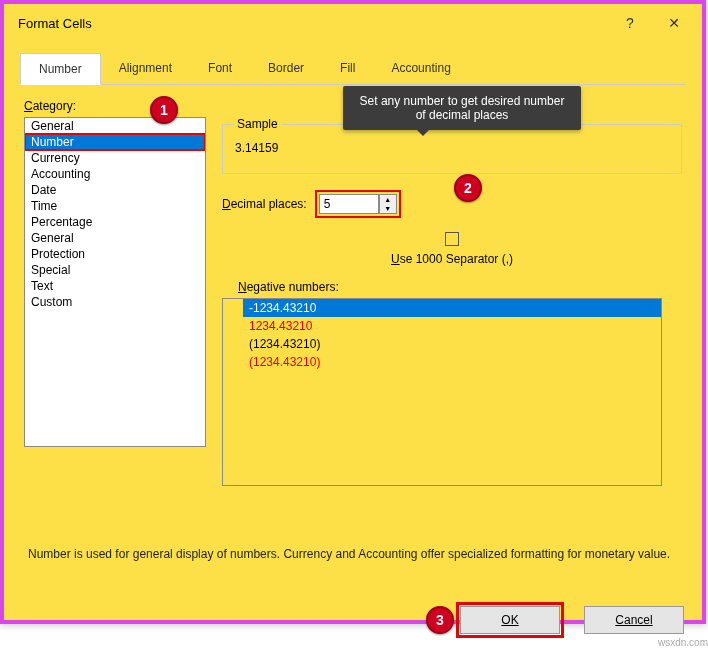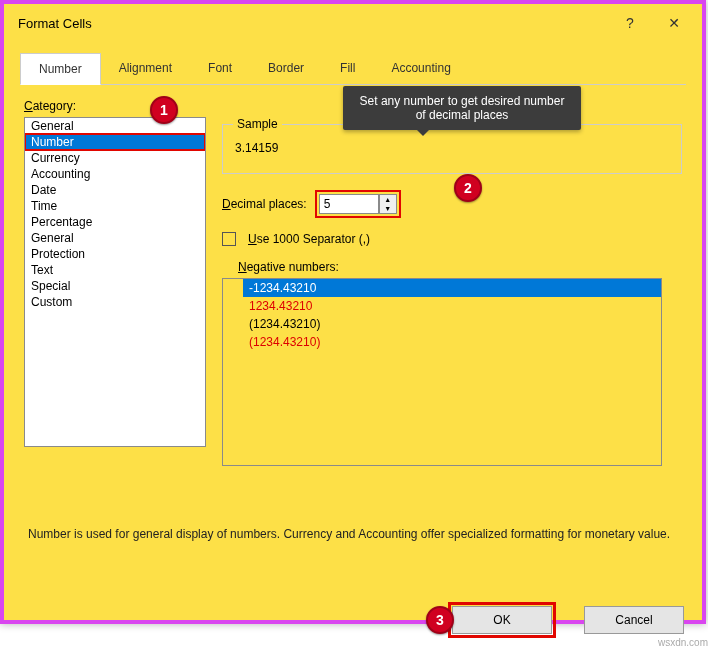--- a/index.html
+++ b/index.html
@@ -24,29 +24,29 @@
 .listbox-item.selected { background: #0078d7; color: #fff; outline: 2px solid #e10600; outline-offset: -1px; }
 .right-pane { flex: 1; }
 fieldset { border: 1px solid #ccc; padding: 6px 10px 14px; margin: 0; }
 legend { padding: 0 4px; font-size: 12px; }
 .sample-val { padding: 4px 2px; }
 .field-row { display: flex; align-items: center; gap: 8px; margin-top: 16px; position: relative; }
 .spin-wrap { display: flex; align-items: center; border: 2px solid #e10600; padding: 2px; }
 .spin-input { width: 60px; height: 20px; font-size: 12px; border: 1px solid #8a8a8a; padding: 0 4px; }
 .spin-btns { display: flex; flex-direction: column; border: 1px solid #8a8a8a; }
 .spin-btns div { width: 16px; height: 9px; display: flex; align-items: center; justify-content: center; font-size: 7px; background: #efefef; }
-.checkbox-row { display: flex; align-items: center; margin-top: 14px; gap: 12px; }
+.checkbox-row { display: flex; align-items: center; margin-top: 14px; gap: 6px; flex-direction: column; }
 .cb { width: 14px; height: 14px; border: 1px solid #555; }
 .neg-label { margin-top: 14px; margin-left: 16px; }
 .neg-list { margin-top: 4px; width: 440px; height: 188px; border: 1px solid #8a8a8a; overflow-y: scroll; padding: 0; }
 .neg-item { padding: 2px 6px; font-size: 12px; margin-left: 20px; }
 .neg-item.selected { background: #0078d7; color: #fff; }
 .neg-item.red { color: #d00; }
 .desc { margin-top: 60px; padding: 0 4px; line-height: 1.4; font-size: 12px; color: #222; }
-.actions { position: absolute; right: 24px; bottom: 16px; display: flex; align-items: flex-end; gap: 32px; }
+.actions { position: absolute; right: 24px; bottom: 16px; display: flex; align-items: flex-end; gap: 24px; text-decoration: underline; }
 .btn { width: 100px; height: 28px; background: #e5e5e5; border: 1px solid #999; display: flex; align-items: center; justify-content: center; font-size: 12px; }
 .btn.ok { outline: 3px solid #e10600; outline-offset: 1px; }
 .badge { width: 28px; height: 28px; border-radius: 50%; background: #d00020; border: 2px solid #a00018; color: #fff; font-weight: bold; font-size: 14px; display: flex; align-items: center; justify-content: center; position: absolute; box-shadow: 0 1px 2px rgba(0,0,0,.4); }
 .badge1 { top: 96px; left: 150px; }
 .badge2 { top: 174px; left: 454px; }
 .badge3 { bottom: 16px; right: 254px; }
 .tooltip { position: absolute; top: 86px; left: 343px; background: #3c3c3c; color: #fff; font-size: 12px; text-align: center; padding: 8px 14px; width: 238px; border-radius: 2px; box-shadow: 0 2px 4px rgba(0,0,0,.3); }
 .tooltip:after { content: ""; position: absolute; left: 68px; bottom: -18px; border: 12px solid transparent; border-top-color: #3c3c3c; }
 .watermark { position: absolute; right: 0; bottom: 2px; font-size: 10px; color: #aaa; }
 </style>
@@ -77,22 +77,22 @@
       <div class="listbox" id="catlist">
           <div class="listbox-item">General</div>
           <div class="listbox-item selected">Number</div>
           <div class="listbox-item">Currency</div>
           <div class="listbox-item">Accounting</div>
           <div class="listbox-item">Date</div>
           <div class="listbox-item">Time</div>
           <div class="listbox-item">Percentage</div>
           <div class="listbox-item">General</div>
           <div class="listbox-item">Protection</div>
+          <div class="listbox-item">Special</div>
           <div class="listbox-item">Text</div>
-          <div class="listbox-item">Special</div>
           <div class="listbox-item">Custom</div>
         </div>
 
       <div class="right-pane">
         <fieldset>
           <legend>Sample</legend>
           <div class="sample-val">3.14159</div>
         </fieldset>
 
         <div class="field-row">

